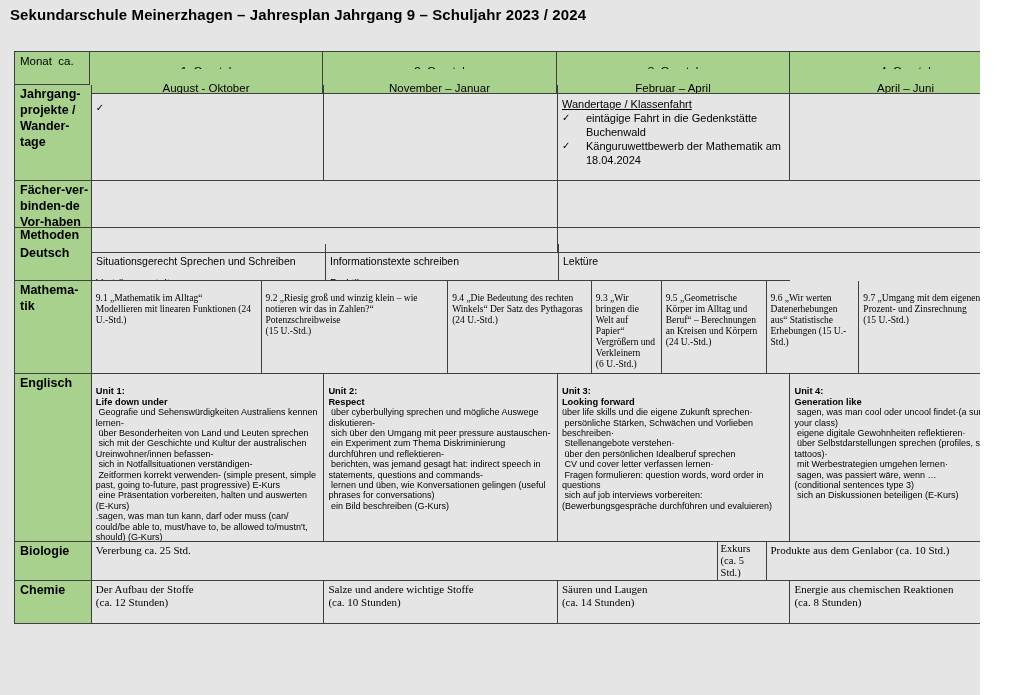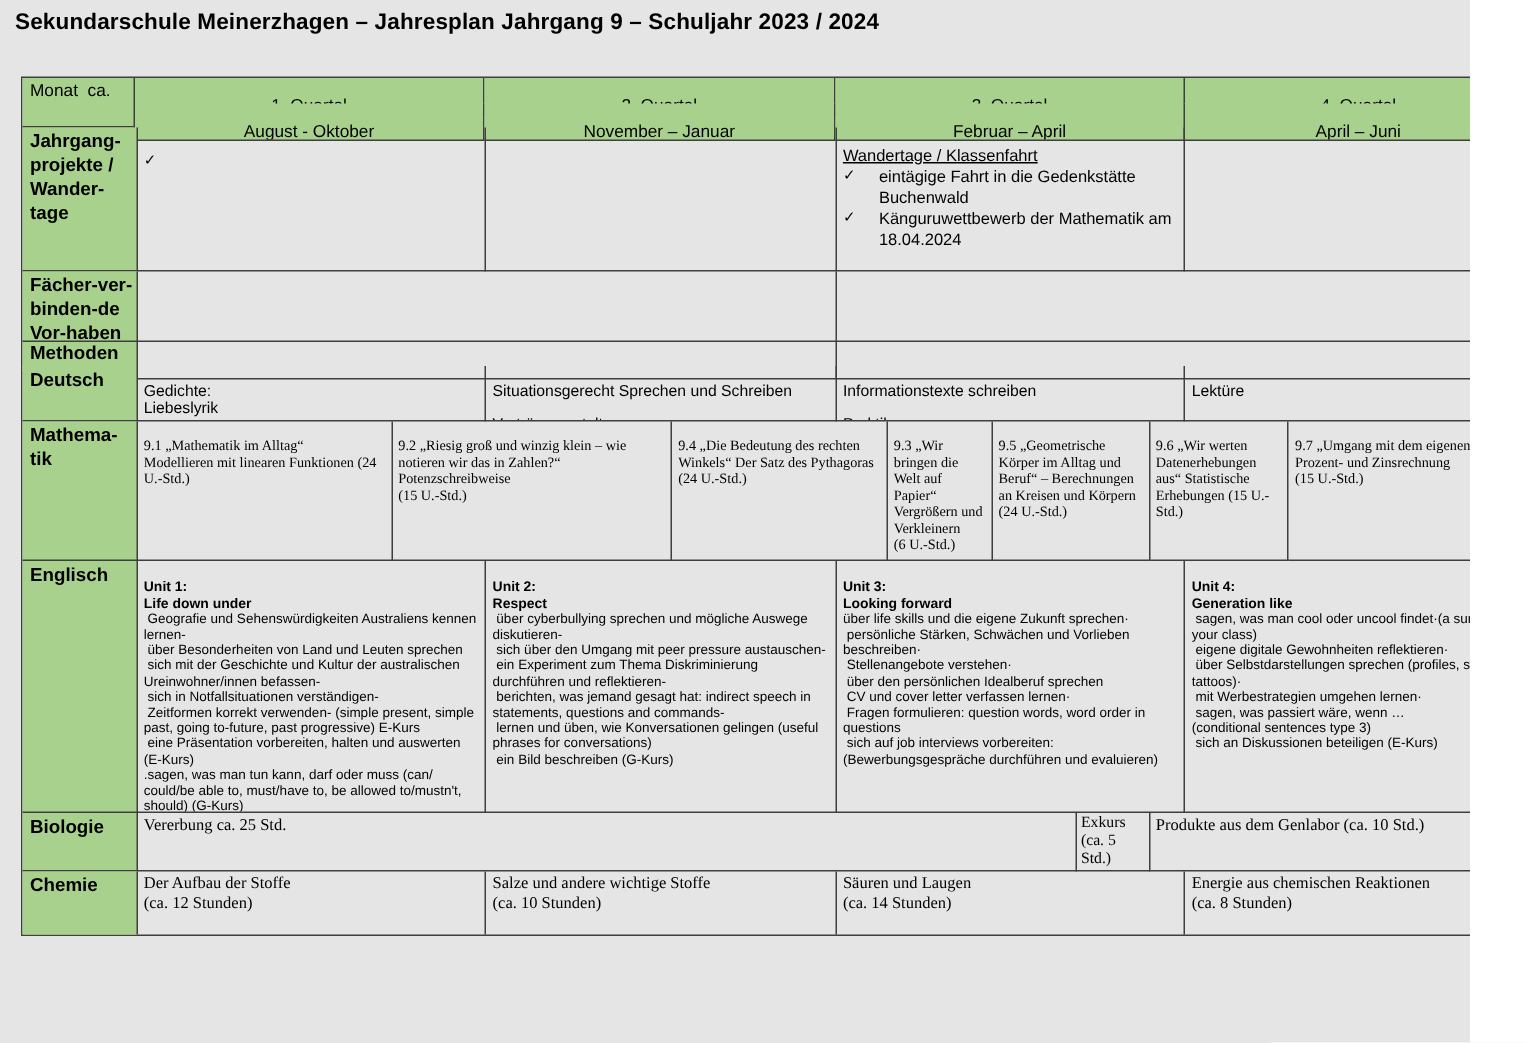--- a/index.html
+++ b/index.html
@@ -89,22 +89,20 @@
     </div>
 
     <div class="row" style="height:16px">
       <div class="cell lab green" style="line-height:13px">Methoden</div>
       <div class="cell" style="width:467px"></div>
       <div class="cell nr" style="width:464px"></div>
     </div>
 
     <div class="row" style="height:37px">
       <div class="cell lab green">Deutsch</div>
-      <div class="cell pw sans11" style="width:233px">Gedichte:
-Liebeslyrik</div>
       <div class="cell pw sans11" style="width:234px">Situationsgerecht Sprechen und Schreiben
 
 Vorträge gestalten</div>
       <div class="cell pw sans11" style="width:233px">Informationstexte schreiben
 
 Praktikumsmappe</div>
       <div class="cell pw sans11 nr" style="width:231px">Lektüre</div>
     </div>
 
     <div class="row" style="height:93px">

